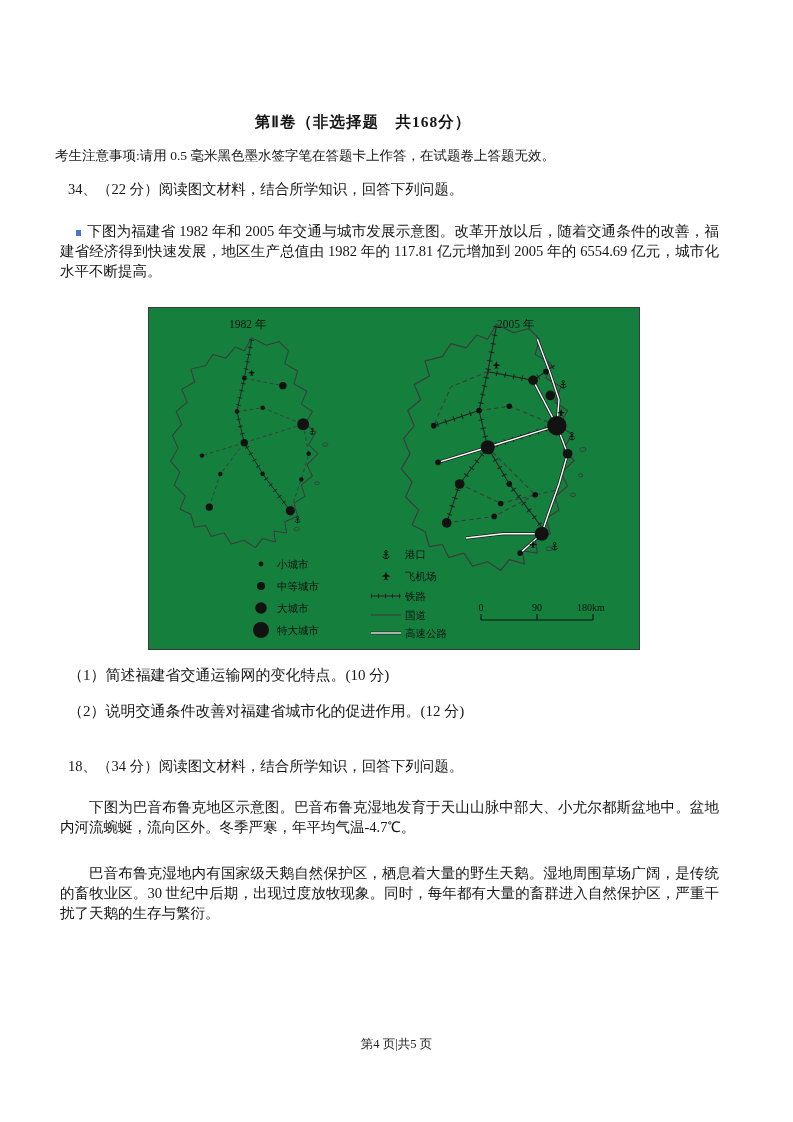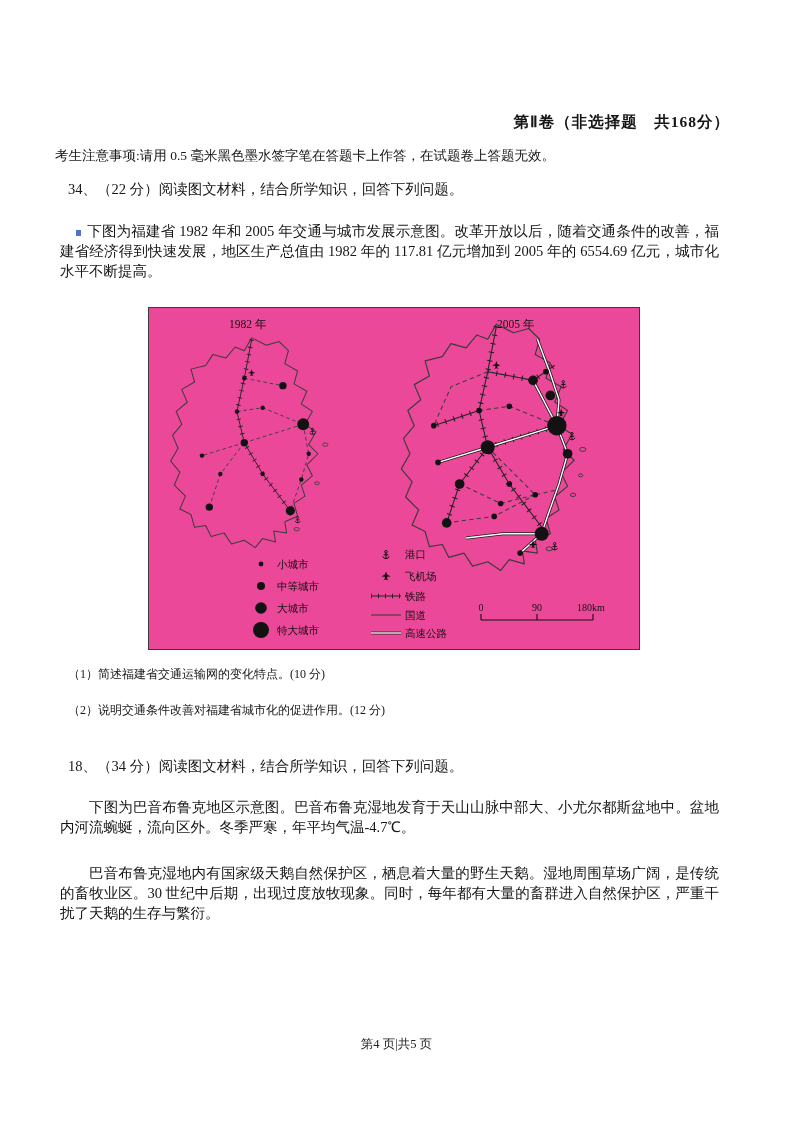--- a/index.html
+++ b/index.html
@@ -1,33 +1,33 @@
 <!DOCTYPE html>
 <html><head>
 <meta charset="utf-8">
 <style>
   html,body{margin:0;padding:0}
   body{
     width:793px;height:1122px;background:#ffffff;position:relative;
     font-family:"Liberation Serif", serif;color:#161616;overflow:hidden;
   }
   .abs{position:absolute}
-  .title{top:112px;left:12px;width:718px;text-align:right;font-size:15.5px;font-weight:700;letter-spacing:1px}
+  .title{top:112px;left:4px;width:718px;text-align:center;font-size:15.5px;font-weight:700;letter-spacing:1px}
   .notice{top:147px;left:55px;width:662px;font-size:13.5px}
   .stem{left:68px;width:662px;font-size:14.5px}
   #q34-stem{top:180px}
   #q35-stem{top:757px}
   .para{left:52px;width:659px;font-size:14.5px;line-height:20px;text-align:justify;margin:8px}
   #q34-intro{top:213px;text-indent:16px}
   #q35-p1{top:789px;text-indent:29px}
   #q35-p2{top:855px;text-indent:29px}
-  .subq{left:68px;width:662px;font-size:12px}
+  .subq{left:68px;width:662px;font-size:15px}
   #q34-sub1{top:666px}
   #q34-sub2{top:702px}
-  .figure{top:307px;left:148px;width:492px;height:343px;border:1px solid #3a3a3a;box-sizing:border-box;background:#ec4899}
+  .figure{top:307px;left:148px;width:492px;height:343px;border:1px solid #3a3a3a;box-sizing:border-box;background:#15803d}
   .footer{top:1036px;left:0;width:793px;text-align:center;font-size:12.5px;color:#222}
   .blue-mark{display:inline-block;width:5px;height:6px;background:#2f5bbf;margin-right:6px;opacity:.85}
 
   
   .outline{fill:none;stroke:#3c3c3c;stroke-width:1.1;stroke-linejoin:round}
   .isl{fill:none;stroke:#3c3c3c;stroke-width:.9}
   .rail{fill:none;stroke:#222;stroke-width:1}
   .railt{fill:none;stroke:#222;stroke-width:5;stroke-dasharray:1 7}
   .railt-lg{fill:none;stroke:#222;stroke-width:4.5;stroke-dasharray:1 6}
   .road{fill:none;stroke:#3c3c3c;stroke-width:1;stroke-dasharray:4 3}

